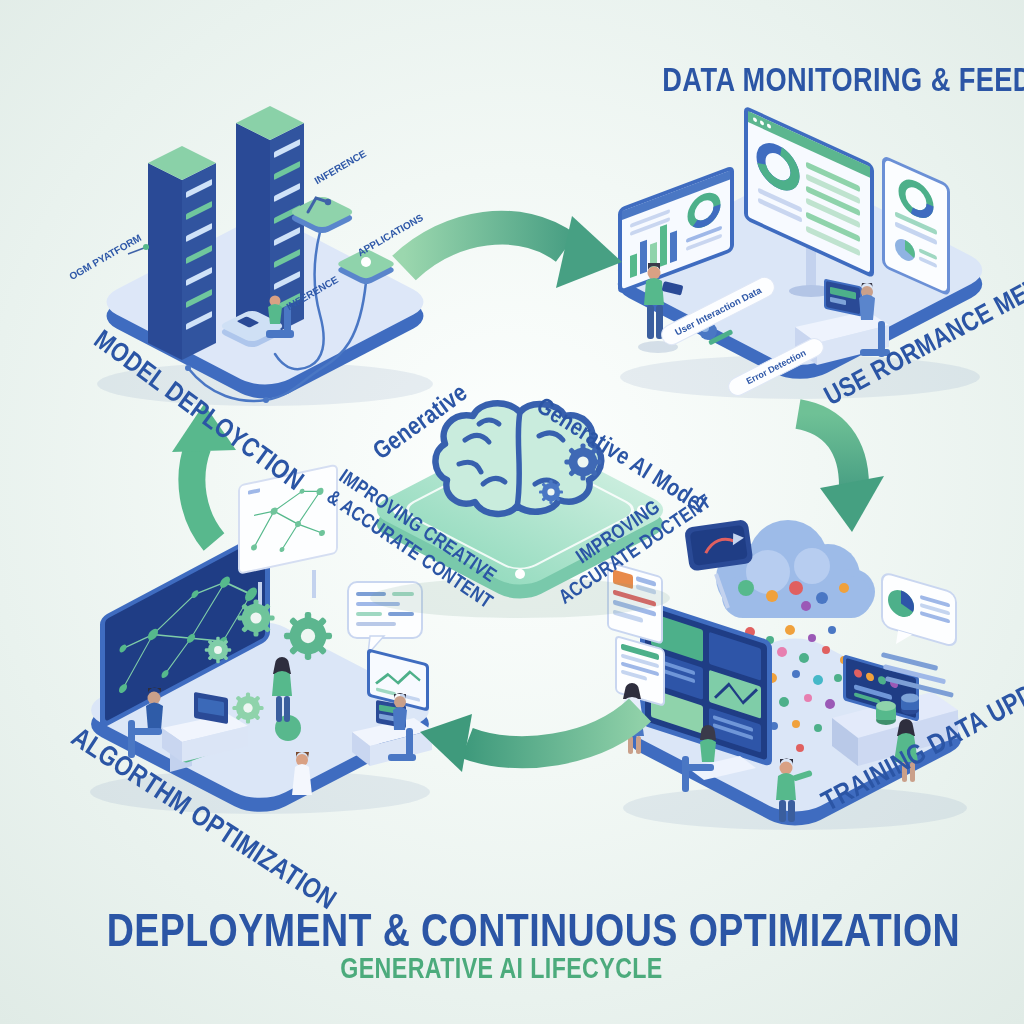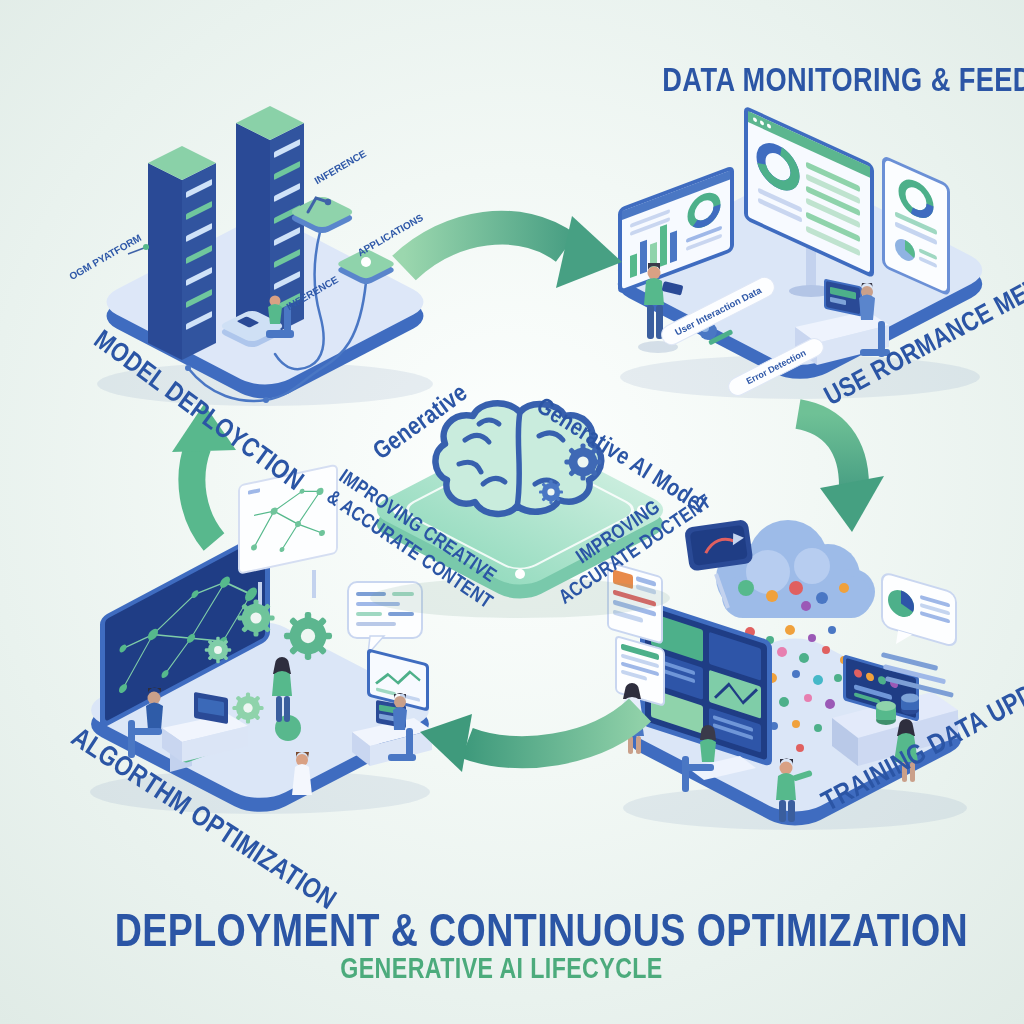--- a/index.html
+++ b/index.html
@@ -608,20 +608,20 @@
 
   <div class="caption" style="left:300px;top:508px;width:210px;font-size:20px;transform:rotate(34deg)">
     <span class="cond">IMPROVING CREATIVE</span><br>
     <span class="cond">&amp; ACCURATE CONTENT</span>
   </div>
   <div class="caption" style="left:520px;top:518px;width:210px;font-size:20px;transform:rotate(-34deg)">
     <span class="cond">IMPROVING</span><br>
     <span class="cond">ACCURATE DOCTENT</span>
   </div>
 
-  <div class="htitle footer-title" style="left:8px;top:902px;width:934px">
+  <div class="htitle footer-title" style="left:0;top:902px;width:934px">
     <span class="cond">DEPLOYMENT &amp; CONTINUOUS OPTIMIZATION</span>
   </div>
   <div class="htitle footer-sub" style="left:0;top:952px;width:1004px">
     <span class="cond">GENERATIVE AI LIFECYCLE</span>
   </div>
 
 </div>
 
 </body></html>

